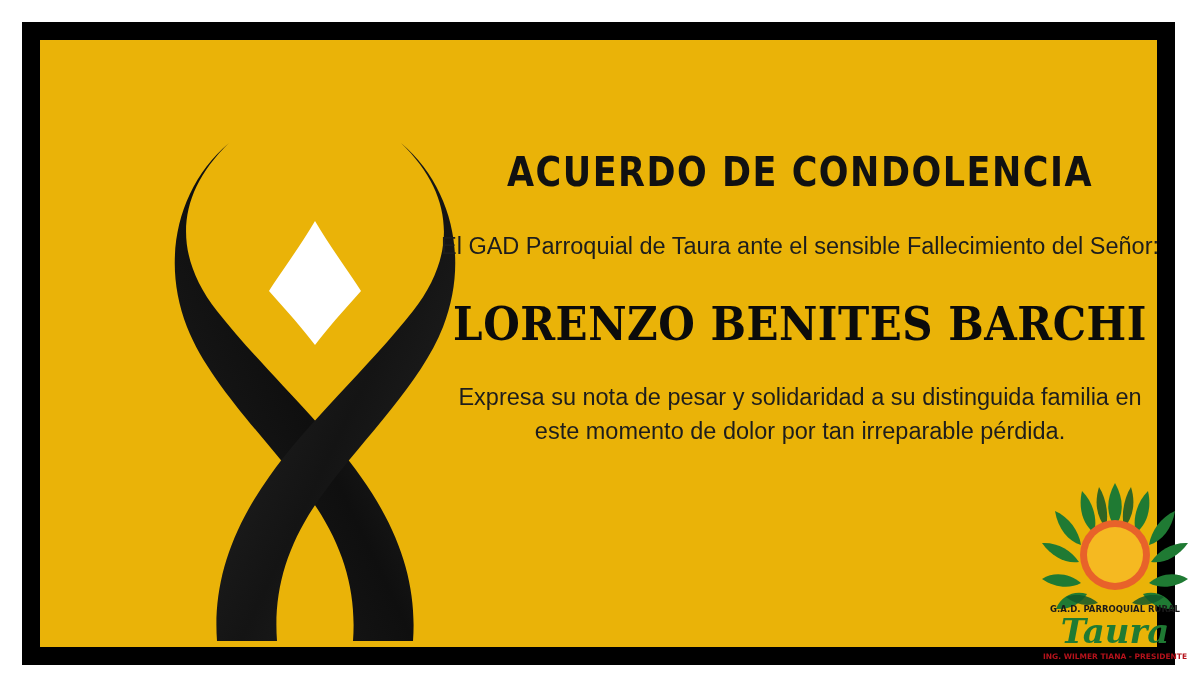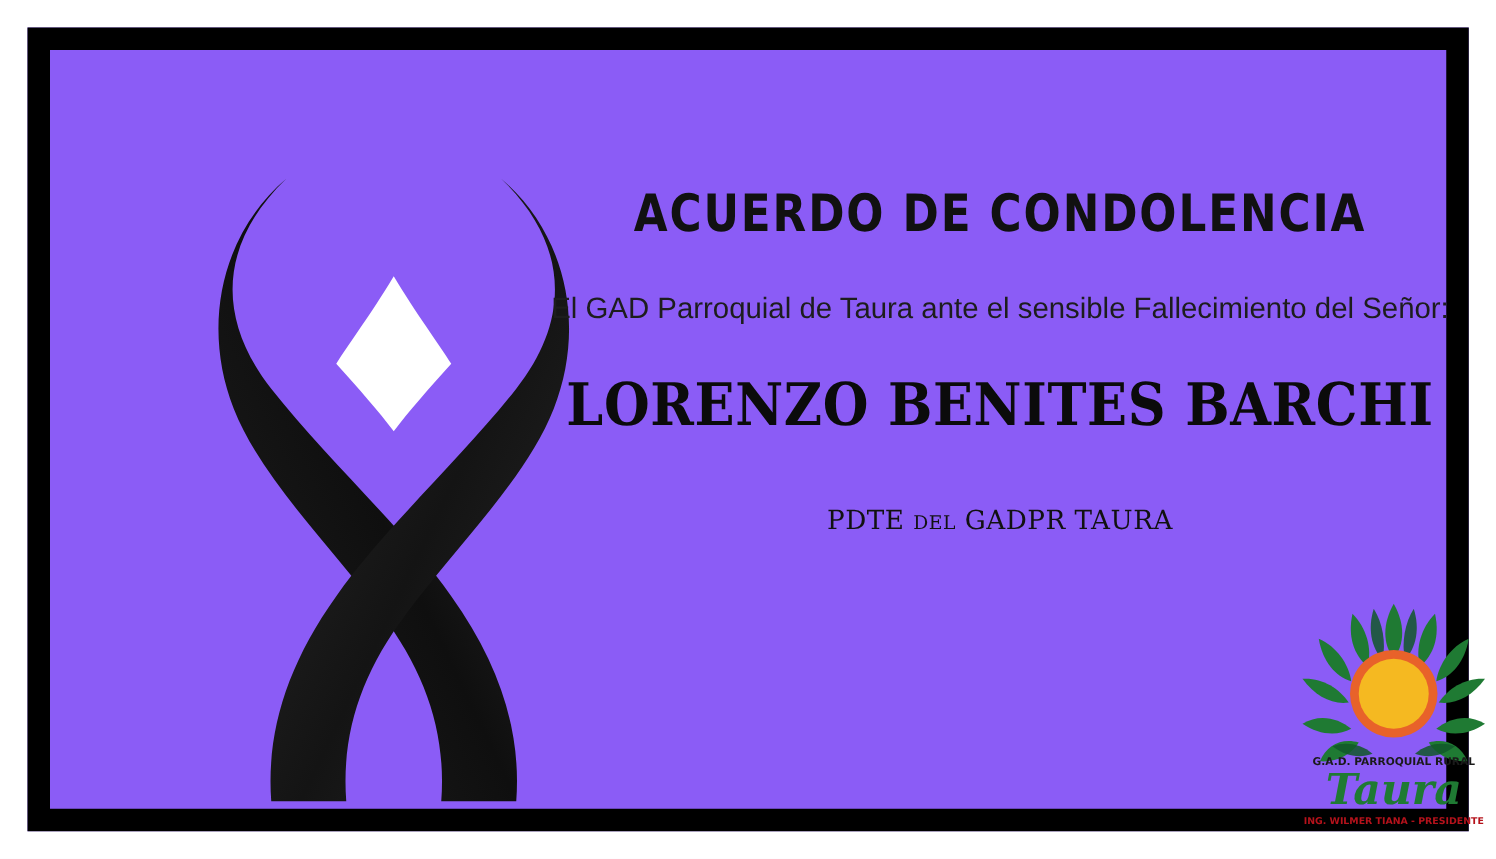--- a/index.html
+++ b/index.html
@@ -24,21 +24,21 @@
   }
   
   .frame {
     position: absolute;
     left: 22px;
     top: 22px;
     width: 1153px;
     height: 643px;
     box-sizing: border-box;
     border: 18px solid #000000;
-    background: #8b5cf6;
+    background: #eab308;
   }
   .inner {
     position: absolute;
     left: 40px;
     top: 40px;
     width: 1117px;
     height: 607px;
   }
 
   
@@ -159,22 +159,22 @@
           <path d="M236,18 C290,70 292,130 248,186 C204,242 140,300 104,352 C64,408 48,462 52,516 L112,516 C108,462 124,414 160,366 C200,312 256,258 278,202 C304,136 288,62 236,18 Z" fill="url(#rg1)"></path>
 
           <path d="M150,96 C168,126 186,150 196,166 C178,186 162,204 150,220 C138,204 122,186 104,166 C114,150 132,126 150,96 Z" fill="#ffffff"></path>
         </svg>
       </div>
 
       <div class="content">
         <div class="headline">ACUERDO DE CONDOLENCIA</div>
         <div class="lead">El GAD Parroquial de Taura ante el sensible Fallecimiento del Señor:</div>
         <div class="name">LORENZO BENITES BARCHI</div>
+        <div class="body-text">Expresa su nota de pesar y solidaridad a su distinguida familia en este momento de dolor por tan irreparable pérdida.</div>
         <div class="signature">
-          <span class="sig-role">PDTE del GADPR TAURA</span>
         </div>
       </div>
 
       <div class="logo">
         <svg width="175" height="200" viewBox="0 0 175 200" xmlns="http://www.w3.org/2000/svg" aria-hidden="true">
           <g>
 
             <g fill="#1f7a33">
               <path d="M87,8 C96,24 96,40 87,52 C78,40 78,24 87,8 Z"></path>
               <path d="M120,16 C124,34 119,49 108,58 C104,44 109,27 120,16 Z"></path>

